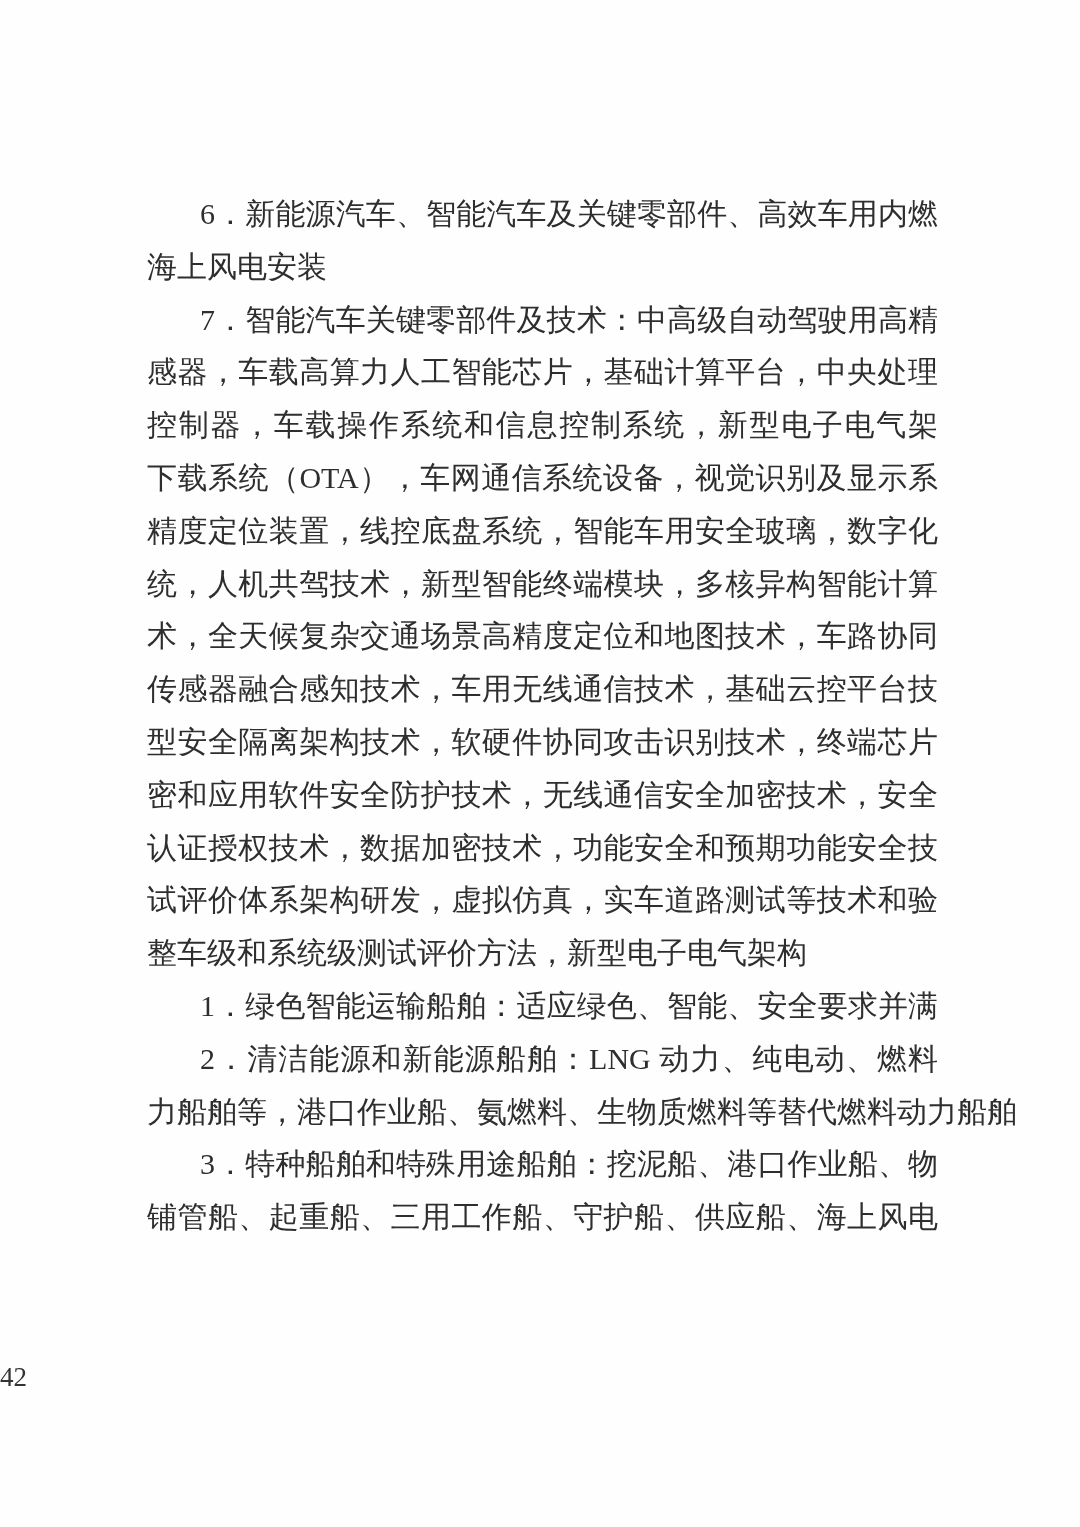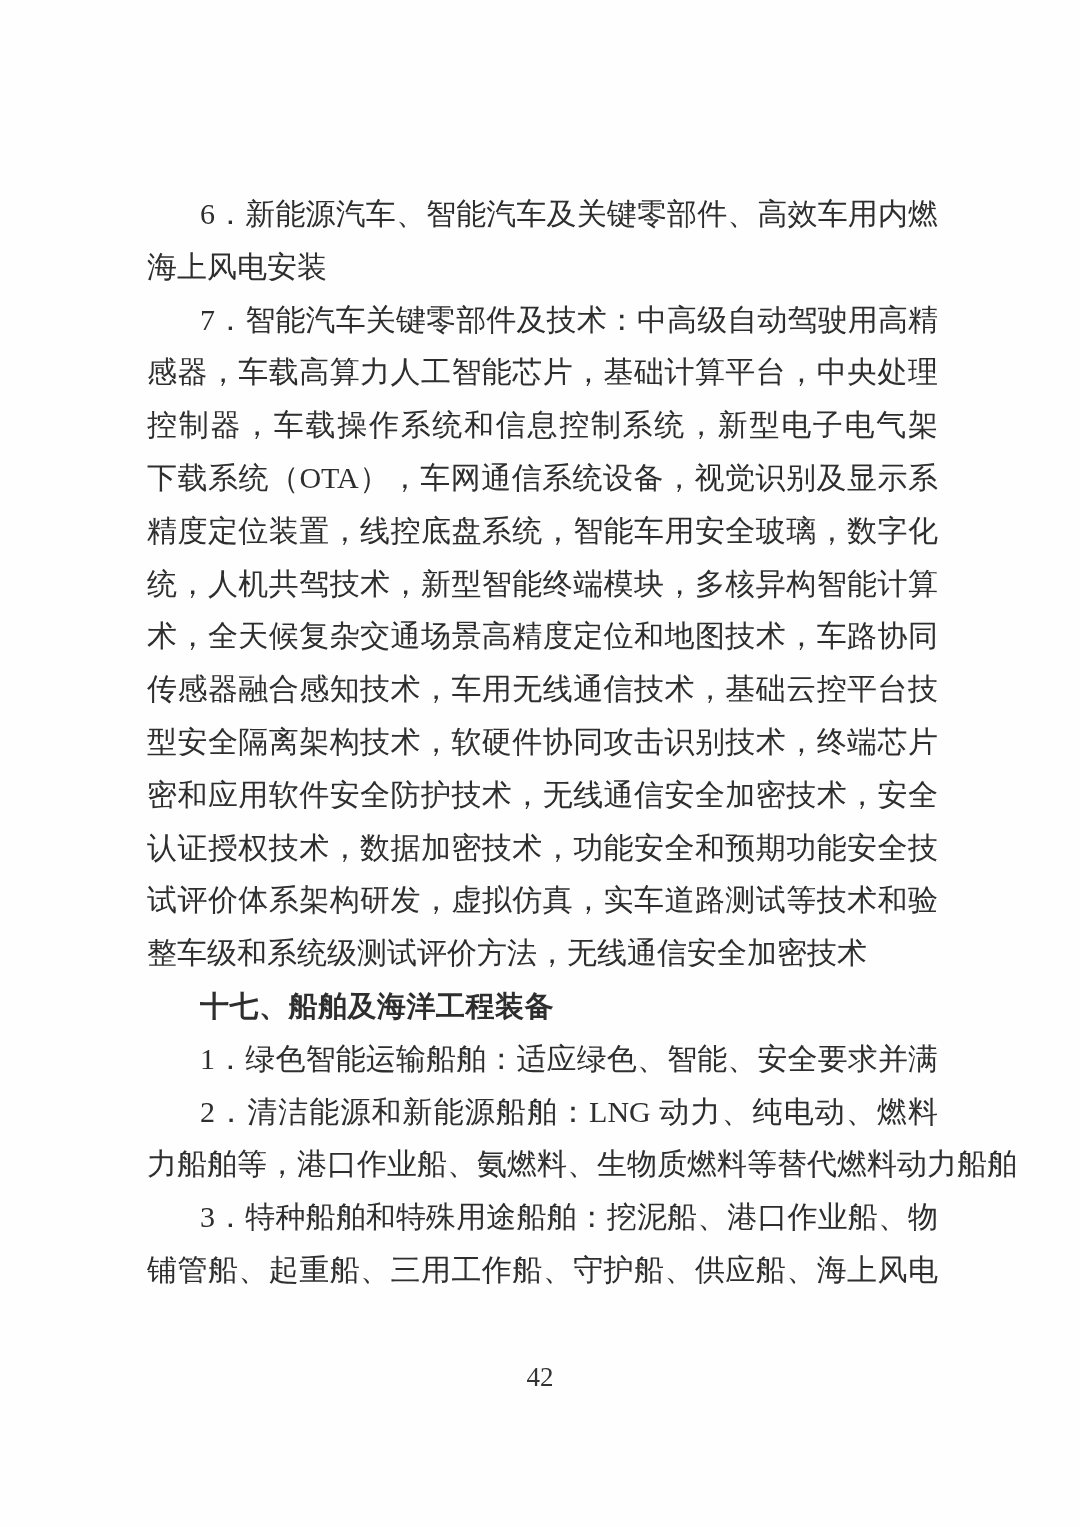--- a/index.html
+++ b/index.html
@@ -47,21 +47,21 @@
     font-family: "Liberation Sans", "DejaVu Sans", sans-serif;
     font-weight: 700;
     font-size: 29px;
     letter-spacing: 0.5px;
   }
   .footer {
     position: absolute;
     left: 0;
     top: 1362px;
     width: 1080px;
-    text-align: center;
+    text-align: left;
   }
   .footer .pagenum {
     font-family: "Liberation Serif", "DejaVu Serif", serif;
     font-size: 27px;
     color: #333333;
   }
 </style>
 </head>
 <body>
 
@@ -74,22 +74,21 @@
       <div class="line justify">控制器，车载操作系统和信息控制系统，新型电子电气架构，空中</div>
       <div class="line justify">下载系统（OTA），车网通信系统设备，视觉识别及显示系统，高</div>
       <div class="line justify">精度定位装置，线控底盘系统，智能车用安全玻璃，数字化座舱系</div>
       <div class="line justify">统，人机共驾技术，新型智能终端模块，多核异构智能计算平台技</div>
       <div class="line justify">术，全天候复杂交通场景高精度定位和地图技术，车路协同技术，</div>
       <div class="line justify">传感器融合感知技术，车用无线通信技术，基础云控平台技术；新</div>
       <div class="line justify">型安全隔离架构技术，软硬件协同攻击识别技术，终端芯片安全加</div>
       <div class="line justify">密和应用软件安全防护技术，无线通信安全加密技术，安全通讯及</div>
       <div class="line justify">认证授权技术，数据加密技术，功能安全和预期功能安全技术；测</div>
       <div class="line justify">试评价体系架构研发，虚拟仿真，实车道路测试等技术和验证工具，</div>
-      <div class="line">整车级和系统级测试评价方法，无线通信安全加密技术</div>
-      <div class="line indent heading">十七、船舶及海洋工程装备</div>
+      <div class="line">整车级和系统级测试评价方法，新型电子电气架构</div>
       <div class="line justify indent">1．绿色智能运输船舶：适应绿色、智能、安全要求并满足国</div>
       <div class="line justify indent">2．清洁能源和新能源船舶：LNG 动力、纯电动、燃料电池动</div>
       <div class="line">力船舶等，港口作业船、氨燃料、生物质燃料等替代燃料动力船舶</div>
       <div class="line justify indent">3．特种船舶和特殊用途船舶：挖泥船、港口作业船、物探船、</div>
       <div class="line justify">铺管船、起重船、三用工作船、守护船、供应船、海上风电安装（运</div>
     </div>
   <div class="footer">
     <span class="pagenum">42</span>
   </div>
 </div>

